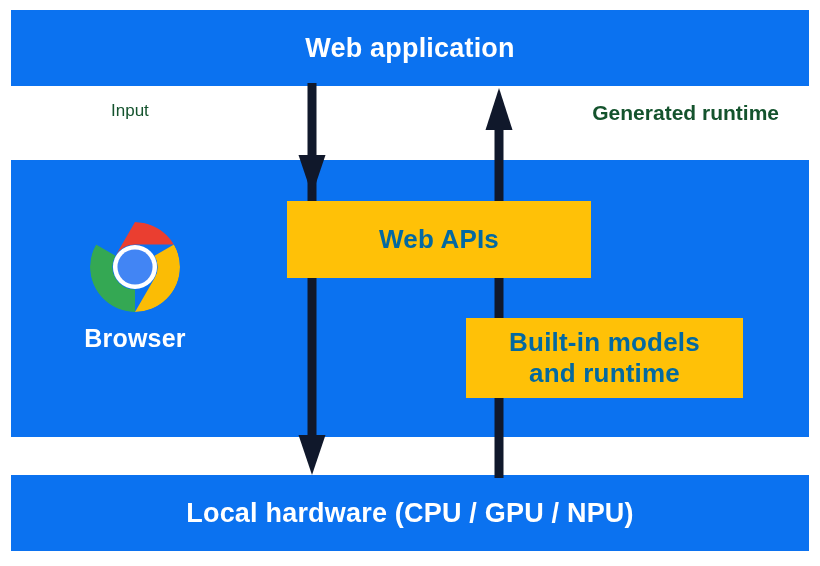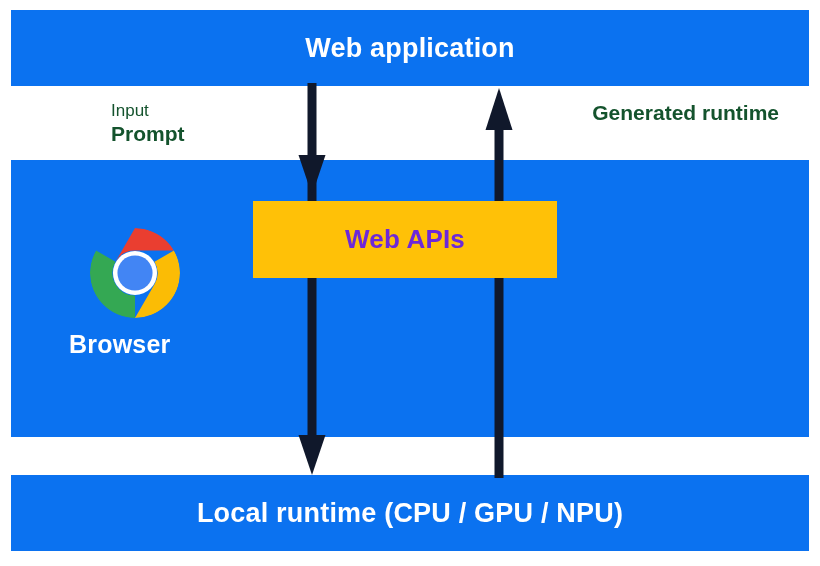--- a/index.html
+++ b/index.html
@@ -49,23 +49,23 @@
     left: 11px;
     top: 475px;
     width: 798px;
     height: 76px;
   }
 
   
   #browser-group {
     position: absolute;
     left: 58px;
-    top: 68px;
+    top: 62px;
     width: 132px;
-    text-align: left;
+    text-align: center;
   }
   #chrome-logo {
     display: block;
     margin: 0 auto;
   }
   #browser-label {
     margin-top: 14px;
     color: #ffffff;
     font-weight: bold;
     font-size: 25px;
@@ -74,23 +74,24 @@
   }
 
   
   .yellow-box {
     position: absolute;
     background: #ffc107;
     display: flex;
     align-items: center;
     justify-content: center;
     text-align: center;
-    color: #6d28d9;
+    color: #0369a1;
     font-weight: bold;
     z-index: 4;
+    margin-left: 34px;
   }
   #box-web-apis {
     left: 253px;
     top: 201px;
     width: 304px;
     height: 77px;
     font-size: 26px;
     letter-spacing: 0.2px;
   }
   #box-builtin-models {
@@ -178,41 +179,46 @@
           <circle cx="50" cy="50" r="24.5" fill="#ffffff"></circle>
 
           <circle cx="50" cy="50" r="19.5" fill="#4285f4"></circle>
         </g>
       </svg>
       <div id="browser-label">Browser</div>
     </div>
   </div>
 
   <div class="band" id="band-local-hardware">
-    <span class="band-title">Local runtime (CPU / GPU / NPU)</span>
+    <span class="band-title">Local hardware (CPU / GPU / NPU)</span>
   </div>
 
   <svg class="arrow-svg" id="arrow-input-down" viewBox="0 0 48 392" aria-hidden="true">
     <rect x="19.5" y="0" width="9" height="362" fill="#10182b"></rect>
     <polygon points="24,392 10.5,352 37.5,352" fill="#10182b"></polygon>
     <polygon points="24,112 10.5,72 37.5,72" fill="#10182b"></polygon>
   </svg>
 
   <svg class="arrow-svg" id="arrow-output-up" viewBox="0 0 48 392" aria-hidden="true">
     <rect x="19.5" y="30" width="9" height="362" fill="#10182b"></rect>
     <polygon points="24,2 10.5,44 37.5,44" fill="#10182b"></polygon>
   </svg>
 
   <div class="yellow-box" id="box-web-apis">
     <span>Web APIs</span>
   </div>
 
+  <div class="yellow-box" id="box-builtin-models">
+    <span>
+      <span>Built-in models</span><br>
+      <span>and runtime</span>
+    </span>
+  </div>
 
   <div class="edge-label" id="label-input">
     <span class="kicker">Input</span>
-    <span class="value">Prompt</span>
   </div>
 
   <div class="edge-label" id="label-output">
     <span class="value">Generated runtime</span>
   </div>
 
 </div>
 
 </body></html>

